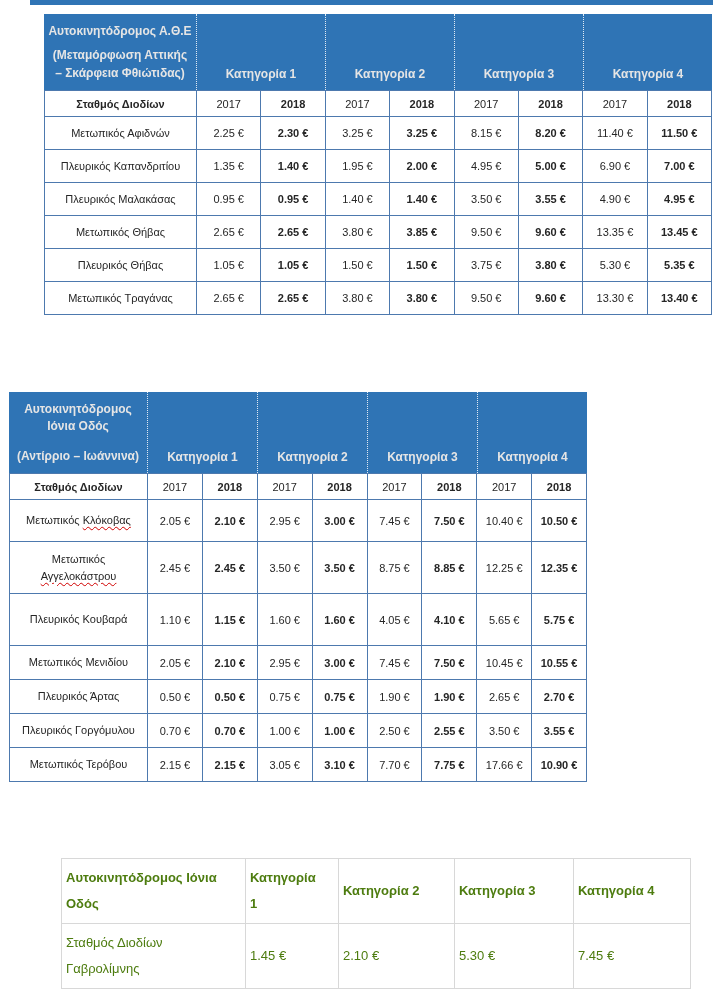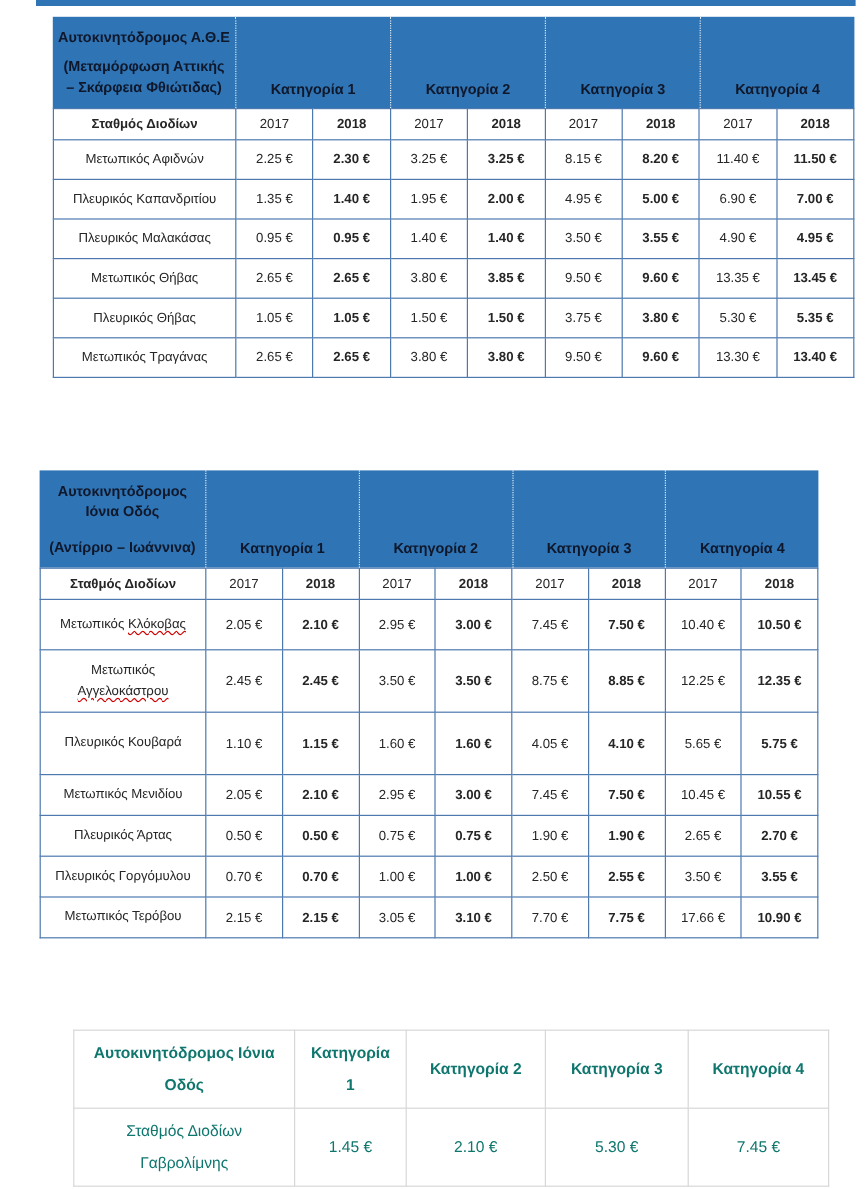--- a/index.html
+++ b/index.html
@@ -5,23 +5,23 @@
   html,body{margin:0;padding:0;background:#ffffff;}
   .page{position:relative;width:721px;height:991px;background:#fff;overflow:hidden;
         font-family:"Liberation Sans",sans-serif;}
 
   
   .top-strip{position:absolute;left:30px;top:0;width:683px;height:5px;background:#2F74B5;}
 
   
   .tblwrap{position:absolute;}
   .t1{left:44px;top:14px;width:668px;}
-  .t2{left:33px;top:392px;width:649px;}
-
-  .bluehead{display:flex;background:#2F74B5;color:#0f172a;font-weight:bold;font-size:12px;}
+  .t2{left:9px;top:392px;width:578px;}
+
+  .bluehead{display:flex;background:#2F74B5;color:#e5e5e5;font-weight:bold;font-size:12px;}
   .bh1{height:76px;}
   .bh2{height:81px;}
   .titlecell{display:flex;flex-direction:column;justify-content:space-between;
              text-align:center;padding:9px 4px 8px;box-sizing:border-box;line-height:1.45;
              white-space:pre-line;}
   .t1 .titlecell{width:152px;}
   .t2 .titlecell{width:138px;}
   .catcell{flex:1;display:flex;align-items:flex-end;justify-content:center;
            padding-bottom:9px;border-left:1px dotted rgba(255,255,255,.85);box-sizing:border-box;}
 
@@ -40,21 +40,21 @@
   td.station{white-space:pre-line;line-height:1.5;}
   td.station-h{font-weight:bold;}
   td.y18{font-weight:bold;}
   td.s-b{font-weight:bold;}
   td.s-r{font-weight:bold;color:#C00000;}
   .sq{text-decoration:underline wavy #d00000;text-decoration-thickness:1px;text-underline-offset:2px;}
 
   
   .sum{position:absolute;left:61px;top:858px;width:630px;}
   table.sumtbl{width:100%;border-collapse:collapse;table-layout:fixed;}
-  table.sumtbl td{border:1px solid #d8d8d8;color:#0f766e;text-align:center;
+  table.sumtbl td{border:1px solid #d8d8d8;color:#4d7c0f;
                   font-size:13px;line-height:2.0;padding:6px 4px;white-space:pre-line;
                   vertical-align:middle;box-sizing:border-box;margin-top:15px;}
   table.sumtbl tr.hd td{font-weight:bold;height:62px;}
   table.sumtbl tr.dt td{height:53px;}
   col.s0{width:184px;} col.s1{width:93px;} col.s2{width:116px;} col.s3{width:119px;} col.s4{width:117px;}
 </style>
 </head>
 <body>
 
 <div class="page">

